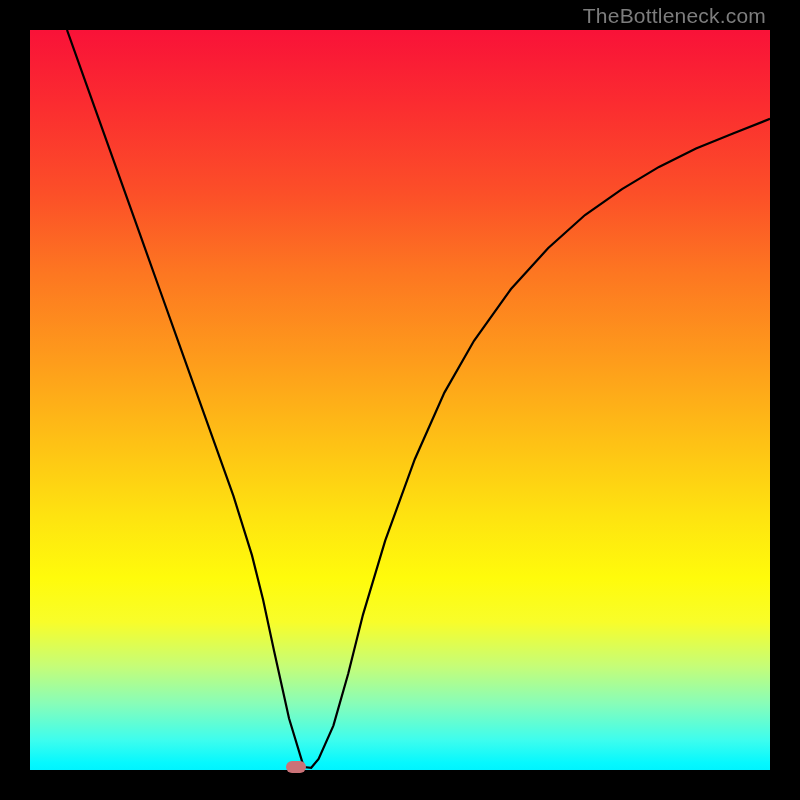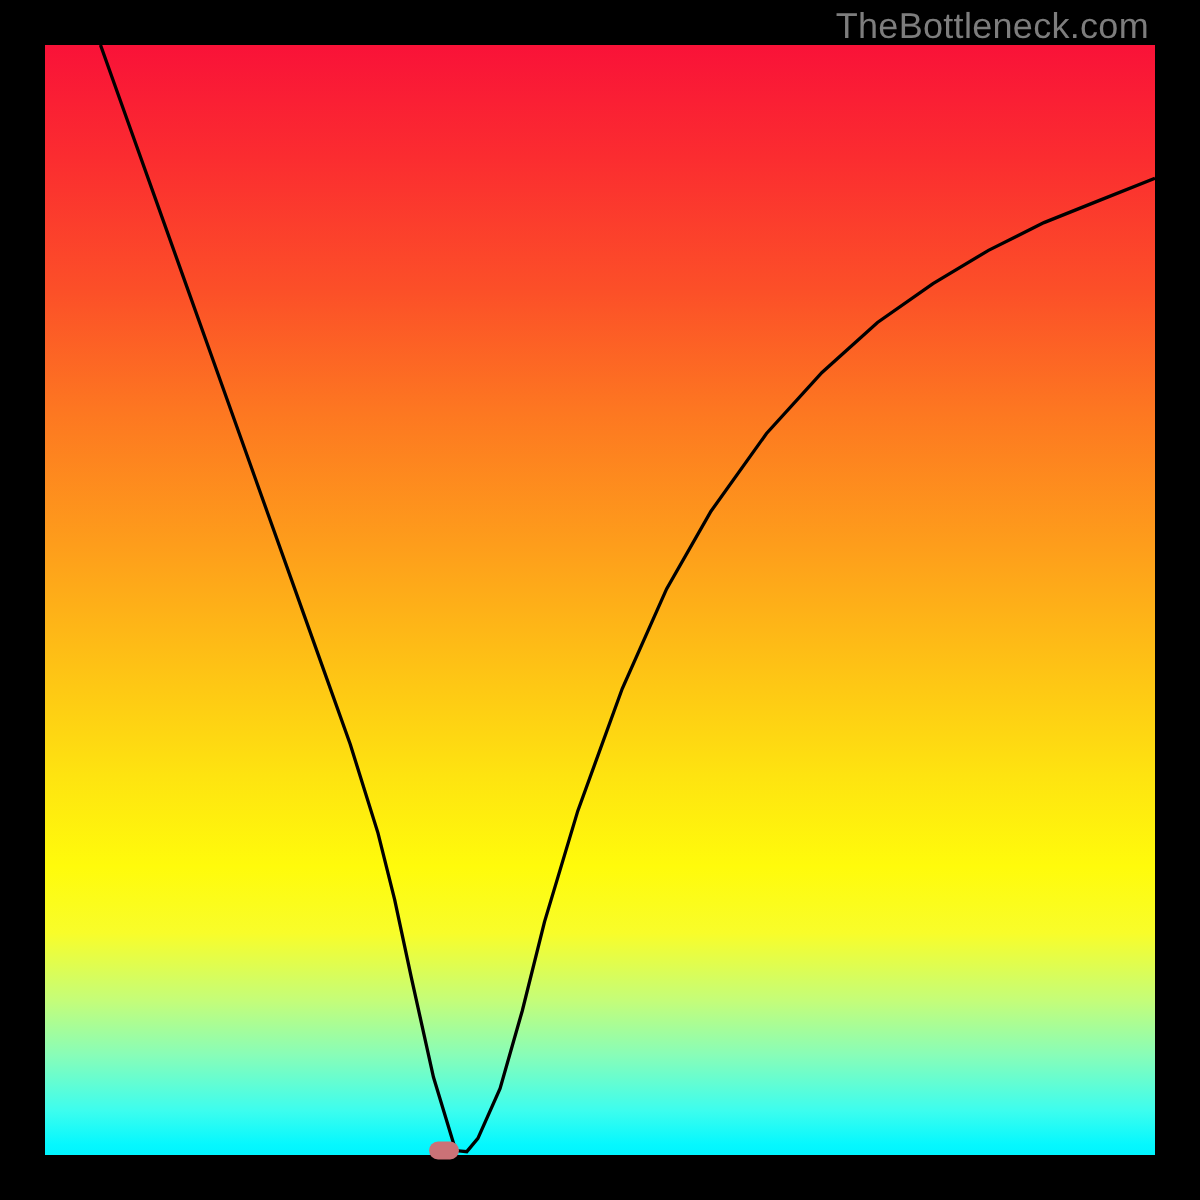--- a/index.html
+++ b/index.html
@@ -38,21 +38,21 @@
       #3dfdee 96%,
       #06f8fe 99%,
       #00f4ff 100%
     );
   }
   .watermark {
     position: absolute;
     top: 4px;
     right: 34px;
     color: #7d7d7d;
-    font-size: 24px;
+    font-size: 21px;
     font-weight: 500;
     letter-spacing: 0.2px;
   }
   .curve-svg {
     position: absolute;
     left: 0;
     top: 0;
     width: 740px;
     height: 740px;
   }

